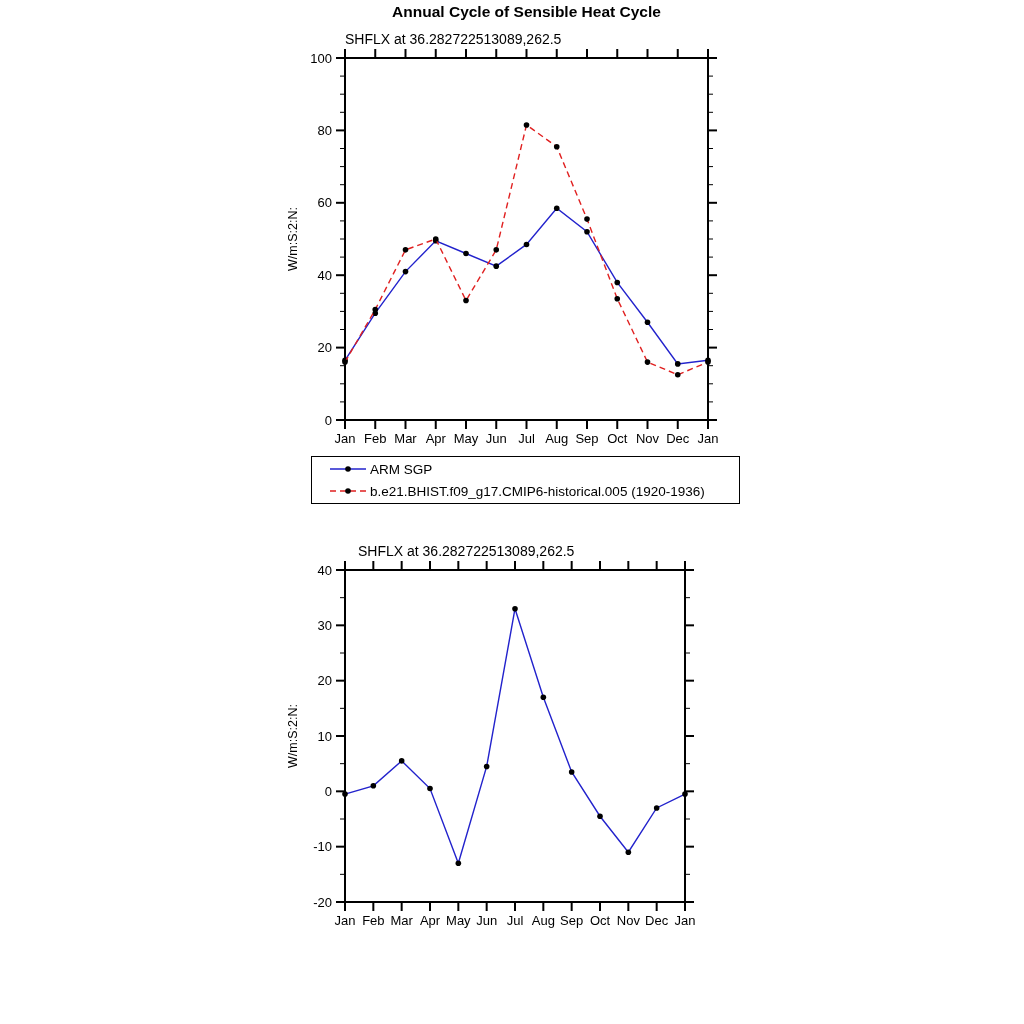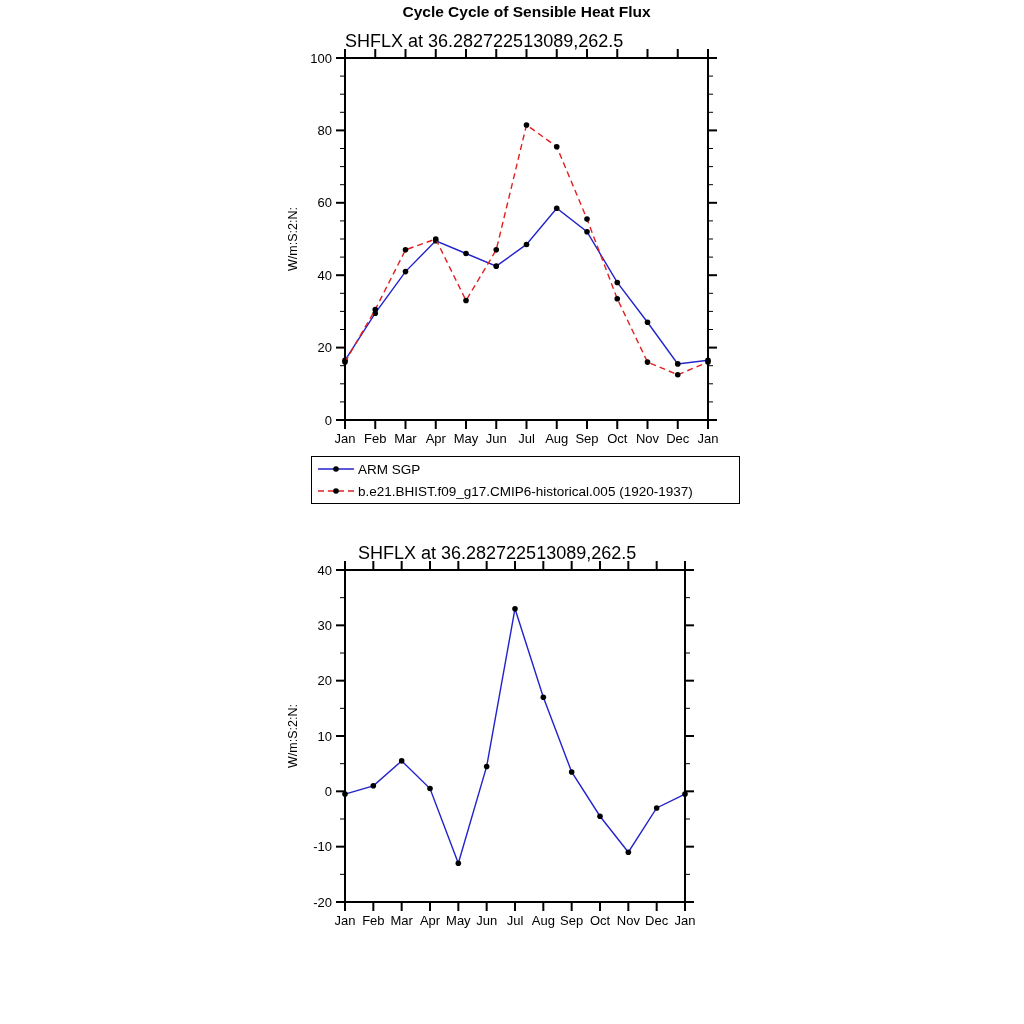--- a/index.html
+++ b/index.html
@@ -1,23 +1,23 @@
 <!DOCTYPE html>
 <html><head>
 <meta charset="utf-8">
 <style>
   html,body{margin:0;padding:0;background:#ffffff;}
   .page{position:relative;width:1024px;height:1024px;background:#ffffff;
         font-family:"Liberation Sans",sans-serif;overflow:hidden;color:#000;}
   #plots{position:absolute;left:0;top:0;}
   .chart-title{position:absolute;font-weight:bold;font-size:15.5px;text-align:center;white-space:nowrap;}
-  .chart-subtitle{position:absolute;font-size:18px;white-space:nowrap;}
+  .chart-subtitle{position:absolute;font-size:14px;white-space:nowrap;}
   .legend{position:absolute;left:311px;top:456px;width:429px;height:48px;
           border:1px solid #000;background:#fff;display:flex;flex-direction:column;
-          justify-content:center;padding-left:4px;box-sizing:border-box;}
+          justify-content:center;padding-left:16px;box-sizing:border-box;}
   .legend-row{display:flex;align-items:center;height:22px;}
   .legend-label{font-size:13.5px;margin-left:2px;white-space:nowrap;}
   svg text{fill:#000;}
   .tick-label{font-size:13px;font-family:"Liberation Sans",sans-serif;}
   .axis-label{font-size:12.5px;font-family:"Liberation Sans",sans-serif;}
 </style>
 </head>
 <body>
 
 <div class="page">
@@ -237,35 +237,35 @@
           <circle cx="543.3333333333334" cy="697.2666666666667" r="2.8" fill="#000000"></circle>
           <circle cx="571.6666666666666" cy="771.9666666666667" r="2.8" fill="#000000"></circle>
           <circle cx="600" cy="816.2333333333333" r="2.8" fill="#000000"></circle>
           <circle cx="628.3333333333333" cy="852.2" r="2.8" fill="#000000"></circle>
           <circle cx="656.6666666666667" cy="807.9333333333334" r="2.8" fill="#000000"></circle>
           <circle cx="685" cy="794.1" r="2.8" fill="#000000"></circle>
         </g>
       </g>
     </svg>
 
-  <div class="chart-title" style="left:345px;top:3px;width:363px;">Cycle Cycle of Sensible Heat Flux</div>
+  <div class="chart-title" style="left:345px;top:3px;width:363px;">Annual Cycle of Sensible Heat Cycle</div>
   <div class="chart-subtitle" style="left:345px;top:31px;">SHFLX at 36.282722513089,262.5</div>
 
   <div class="legend">
     <div class="legend-row">
       <svg class="legend-sample" width="40" height="16">
           <line x1="2" y1="8" x2="38" y2="8" stroke="#2222cc" stroke-width="1.4"></line>
           <circle cx="20" cy="8" r="2.8" fill="#000000"></circle>
         </svg>
       <span class="legend-label">ARM SGP</span>
     </div>
     <div class="legend-row">
       <svg class="legend-sample" width="40" height="16">
           <line x1="2" y1="8" x2="38" y2="8" stroke="#e02020" stroke-width="1.4" stroke-dasharray="6,4"></line>
           <circle cx="20" cy="8" r="2.8" fill="#000000"></circle>
         </svg>
-      <span class="legend-label">b.e21.BHIST.f09_g17.CMIP6-historical.005 (1920-1937)</span>
+      <span class="legend-label">b.e21.BHIST.f09_g17.CMIP6-historical.005 (1920-1936)</span>
     </div>
   </div>
 
   <div class="chart-subtitle" style="left:358px;top:543px;">SHFLX at 36.282722513089,262.5</div>
 
 </div>
 
 </body></html>

